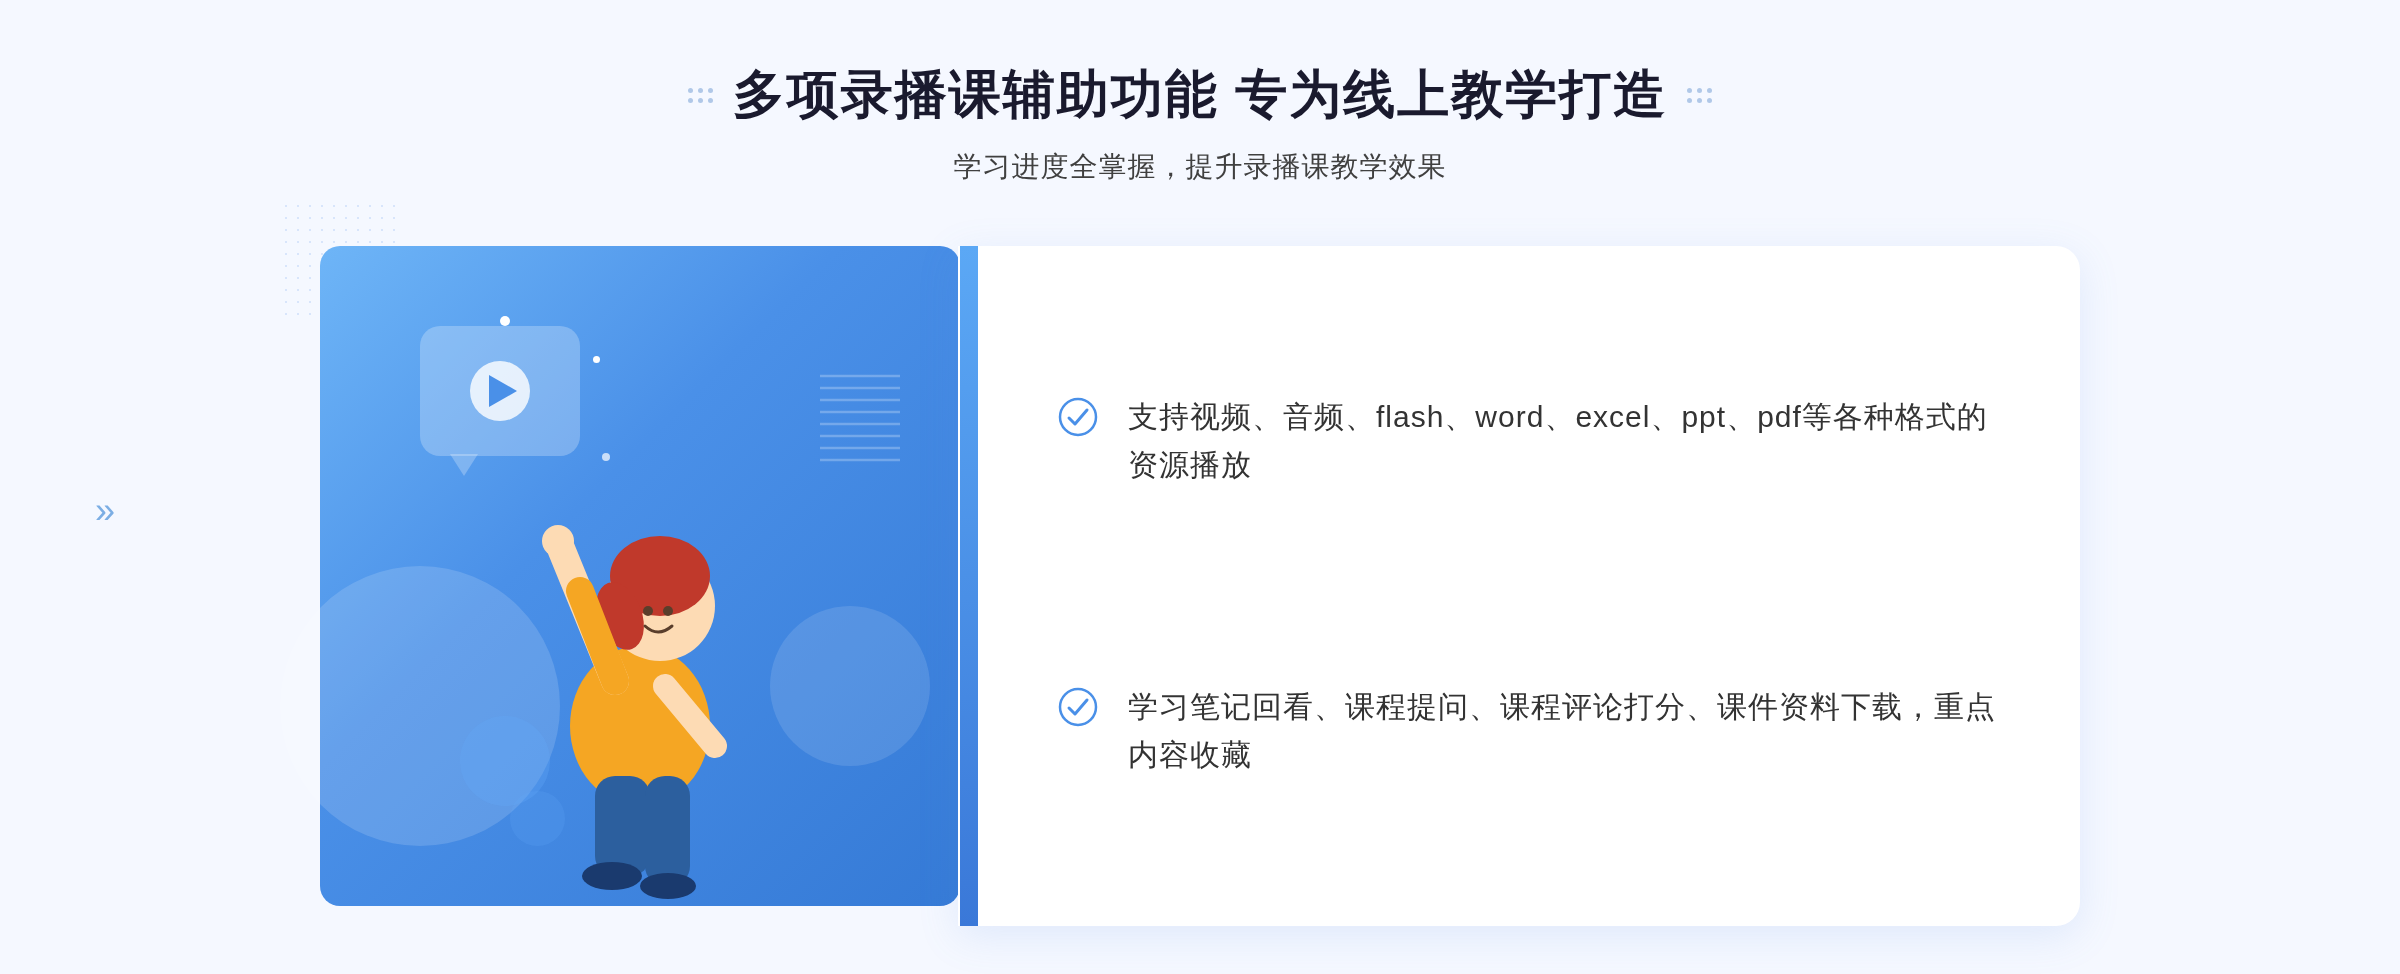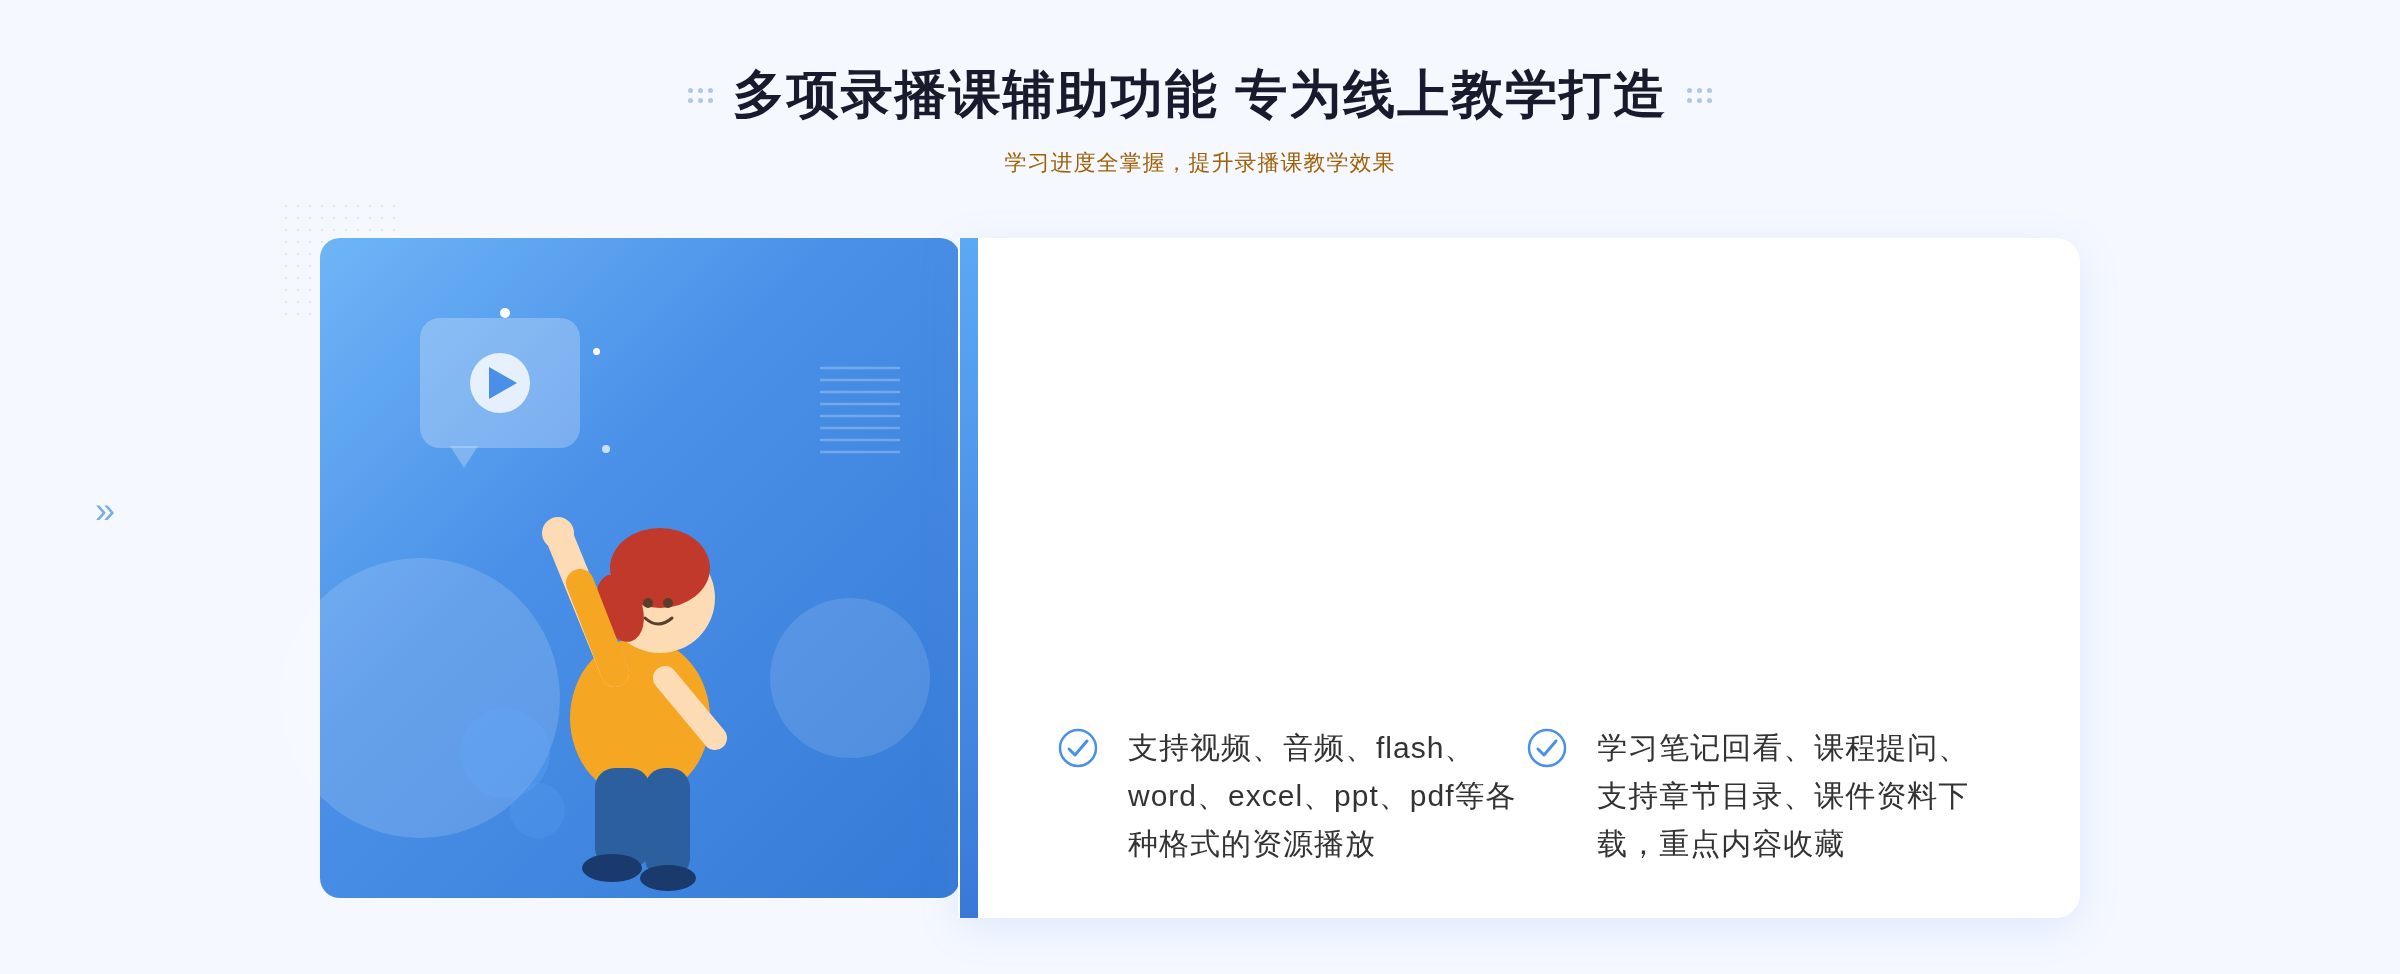--- a/index.html
+++ b/index.html
@@ -94,22 +94,22 @@
 
     .main-title {
       font-size: 52px;
       font-weight: 700;
       color: #1a1a2e;
       letter-spacing: 2px;
     }
 
     .subtitle {
       margin-top: 18px;
-      font-size: 22px;
-      color: #a16207;
+      font-size: 28px;
+      color: #404040;
       letter-spacing: 1px;
     }
 
     
     .content-area {
       display: flex;
       align-items: stretch;
       margin-top: 60px;
       width: 1760px;
       height: 680px;
@@ -250,20 +250,21 @@
     }
 
     
     .right-card {
       flex: 1;
       background: white;
       border-radius: 0 24px 24px 0;
       margin-left: -20px;
       padding: 50px 80px 50px 100px;
       display: flex;
+      flex-direction: column;
       justify-content: space-around;
       box-shadow: 0 10px 40px rgba(100, 150, 230, 0.15);
       z-index: 1;
       align-items: flex-end;
     }
 
     .feature-item {
       display: flex;
       align-items: flex-start;
       gap: 30px;
@@ -435,21 +436,21 @@
         </svg>
         <span class="feature-text">支持视频、音频、flash、word、excel、ppt、pdf等各种格式的资源播放</span>
       </div>
 
 
       <div class="feature-item">
         <svg class="check-icon" viewBox="0 0 40 40" fill="none">
           <circle cx="20" cy="20" r="18" stroke="#4a90e8" stroke-width="2.5"></circle>
           <polyline points="11,21 17,27 29,13" stroke="#4a90e8" stroke-width="3" stroke-linecap="round" stroke-linejoin="round" fill="none"></polyline>
         </svg>
-        <span class="feature-text">学习笔记回看、课程提问、支持章节目录、课件资料下载，重点内容收藏</span>
+        <span class="feature-text">学习笔记回看、课程提问、课程评论打分、课件资料下载，重点内容收藏</span>
       </div>
 
 
     </div>
 
   </div>
 
 </div>
 
 </body></html>

